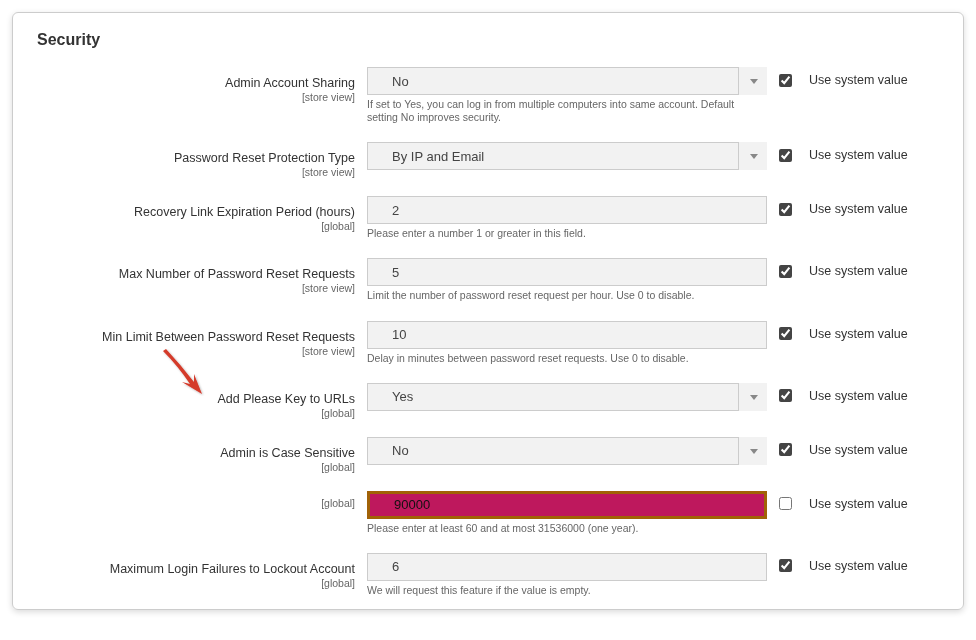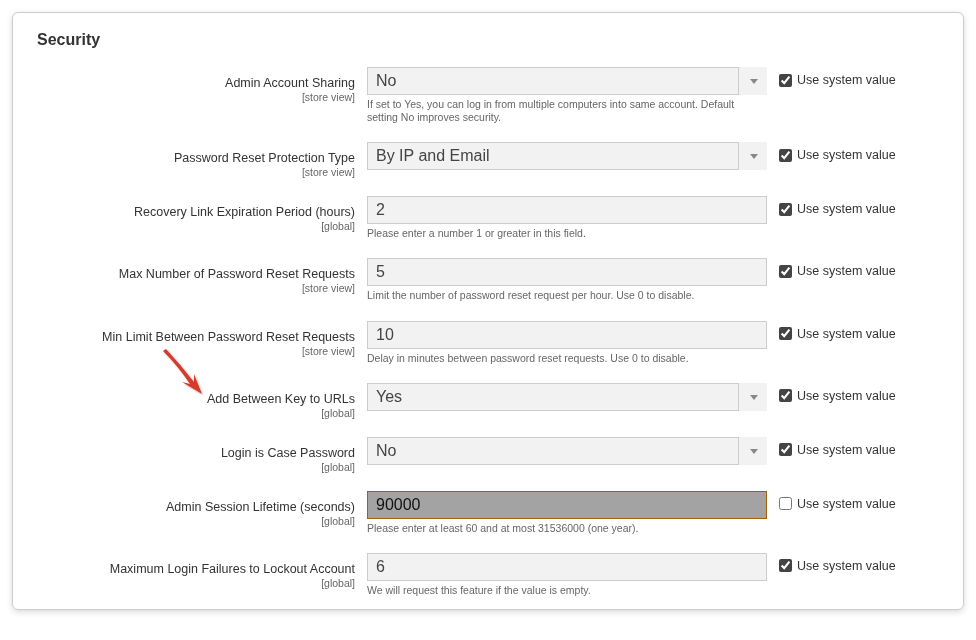--- a/index.html
+++ b/index.html
@@ -4,26 +4,26 @@
 <style>
 * { box-sizing: border-box; margin: 0; padding: 0; }
 body { font-family: Arial, Helvetica, sans-serif; background: #fff; padding: 12px; }
 .frame { width: 952px; height: 598px; border: 1px solid #ccc; border-radius: 6px; box-shadow: 0 2px 6px rgba(0,0,0,.15); padding: 18px 24px 10px 24px; overflow: hidden; position: relative; }
 .title { font-size: 16px; font-weight: 600; color: #333; margin-bottom: 18px; }
 .field-row { display: flex; align-items: flex-start; margin-bottom: 4px; }
 .label-col { width: 330px; text-align: right; padding-right: 12px; padding-top: 6px; }
 .field-label { font-size: 12.5px; color: #333; line-height: 1.15; text-align: center; }
 .scope { font-size: 10.5px; color: #666; display: block; }
 .control-col { width: 400px; }
-.checkbox-col { padding-left: 12px; padding-top: 6px; display: flex; align-items: center; gap: 5px; font-size: 12.5px; color: #333; }
+.checkbox-col { padding-left: 12px; padding-top: 6px; display: flex; align-items: center; gap: 17px; font-size: 12.5px; color: #333; }
 .select-wrap, .text-wrap { position: relative; }
-.select-input, .text-input { width: 100%; height: 28px; border: 1px solid #ccc; background: #f2f2f2; padding: 0 8px; font-size: 16px; color: #444; }
+.select-input, .text-input { width: 100%; height: 28px; border: 1px solid #ccc; background: #f2f2f2; padding: 0 24px; font-size: 13px; color: #444; }
 .select-wrap::after { content: ""; position: absolute; right: 0; top: 0; width: 28px; height: 28px; border-left: 1px solid #ccc; background: #f2f2f2; pointer-events: none; }
 .select-caret { position: absolute; right: 9px; top: 12px; width: 0; height: 0; border-left: 4px solid transparent; border-right: 4px solid transparent; border-top: 5px solid #888; z-index: 1; pointer-events: none; }
-.text-input.enabled { background: #a3a3a3; border: 1px solid #a16207; color: #111; }
+.text-input.enabled { background: #be185d; border: 3px solid #a16207; color: #111; }
 .help { font-size: 10.5px; color: #666; margin-top: 3px; line-height: 1.25; }
 .spacer { height: 14px; }
 input[type=checkbox] { width: 13px; height: 13px; accent-color: #444; }
 .arrow { position: absolute; left: 145px; top: 333px; pointer-events: none; }
 </style>
 </head>
 <body>
 
 <div class="frame">
   <div class="title">Security</div>
@@ -91,43 +91,43 @@
           <div class="text-wrap"><input class="text-input" readonly="" value="10" style=""></div>
           <div class="help">Delay in minutes between password reset requests. Use 0 to disable.</div>
         </div>
         <div class="checkbox-col">
           <input type="checkbox" checked="" style="">
           <span>Use system value</span>
         </div>
       </div>
       <div class="spacer"></div>
       <div class="field-row">
-        <div class="label-col"><span class="field-label">Add Between Key to URLs</span><span class="scope">[global]</span></div>
+        <div class="label-col"><span class="field-label">Add Please Key to URLs</span><span class="scope">[global]</span></div>
         <div class="control-col">
           <div class="select-wrap"><input class="select-input" readonly="" value="Yes" style=""><span class="select-caret"></span></div>
         </div>
         <div class="checkbox-col">
           <input type="checkbox" checked="" style="">
           <span>Use system value</span>
         </div>
       </div>
       <div class="spacer"></div>
       <div class="field-row">
-        <div class="label-col"><span class="field-label">Login is Case Password</span><span class="scope">[global]</span></div>
+        <div class="label-col"><span class="field-label">Admin is Case Sensitive</span><span class="scope">[global]</span></div>
         <div class="control-col">
           <div class="select-wrap"><input class="select-input" readonly="" value="No" style=""><span class="select-caret"></span></div>
         </div>
         <div class="checkbox-col">
           <input type="checkbox" checked="" style="">
           <span>Use system value</span>
         </div>
       </div>
       <div class="spacer"></div>
       <div class="field-row">
-        <div class="label-col"><span class="field-label">Admin Session Lifetime (seconds)</span><span class="scope">[global]</span></div>
+        <div class="label-col"><span class="scope">[global]</span></div>
         <div class="control-col">
           <div class="text-wrap"><input class="text-input enabled" value="90000" style=""></div>
           <div class="help">Please enter at least 60 and at most 31536000 (one year).</div>
         </div>
         <div class="checkbox-col">
           <input type="checkbox" style="">
           <span>Use system value</span>
         </div>
       </div>
       <div class="spacer"></div>

